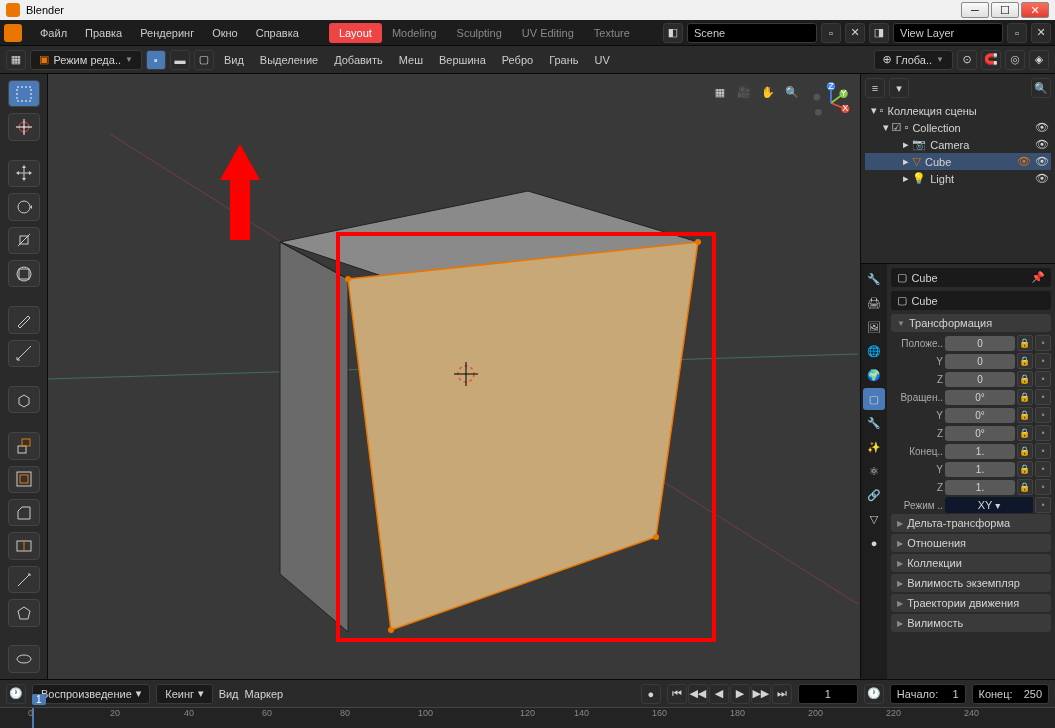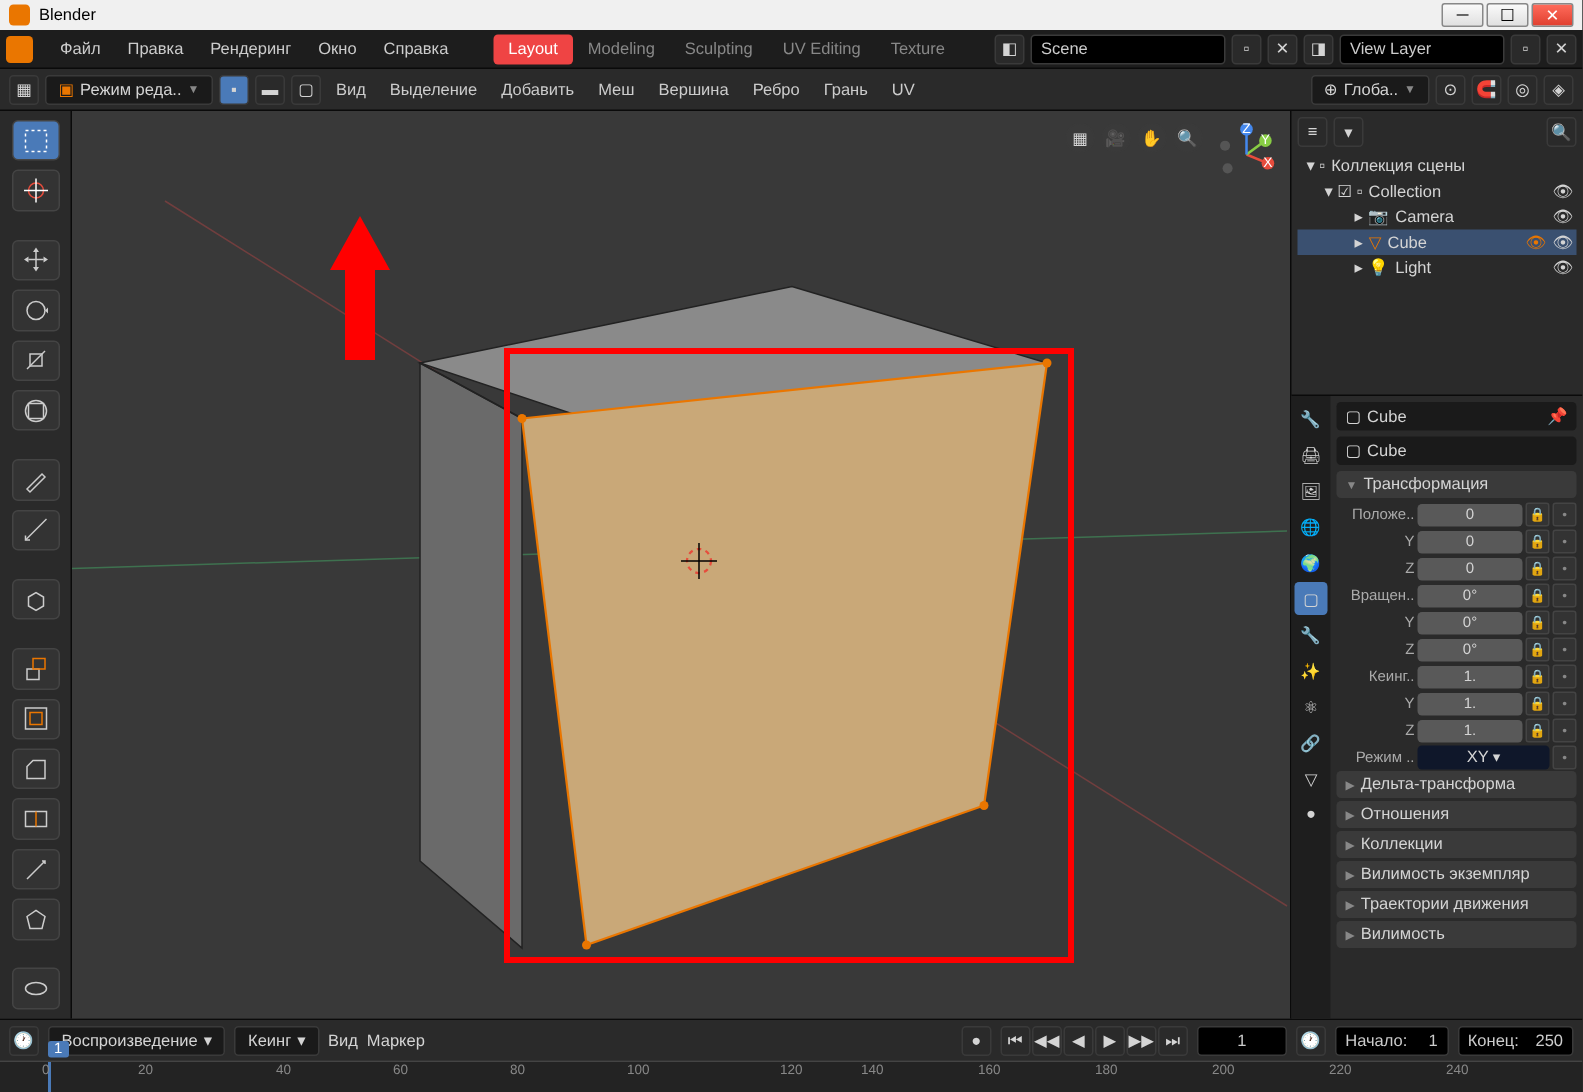--- a/index.html
+++ b/index.html
@@ -364,21 +364,21 @@
               <span class="pbtn">🔒</span>
               <span class="pbtn">•</span>
             </div>
           <div class="prop-row">
               <span class="plbl">Z</span>
               <span class="pval axis">0°</span>
               <span class="pbtn">🔒</span>
               <span class="pbtn">•</span>
             </div>
           <div class="prop-row">
-              <span class="plbl">Кеинг..</span>
+              <span class="plbl">Конец..</span>
               <span class="pval axis">1.</span>
               <span class="pbtn">🔒</span>
               <span class="pbtn">•</span>
             </div>
           <div class="prop-row">
               <span class="plbl">Y</span>
               <span class="pval axis">1.</span>
               <span class="pbtn">🔒</span>
               <span class="pbtn">•</span>
             </div>
@@ -439,21 +439,21 @@
   <div class="iconbtn">🕐</div>
   <div class="field"><span>Начало:</span>&nbsp;&nbsp;<span>1</span></div>
   <div class="field"><span>Конец:</span>&nbsp;<span>250</span></div>
 </div>
 
 <div class="timeline-ruler">
   <div class="cursor" style="left:32px">
     <div class="cursor-lbl">1</div>
   </div>
 <div class="tick" style="left: 28px;">0</div>
-    <div class="tick" style="left: 92px;">20</div>
+    <div class="tick" style="left: 110px;">20</div>
     <div class="tick" style="left: 184px;">40</div>
     <div class="tick" style="left: 262px;">60</div>
     <div class="tick" style="left: 340px;">80</div>
     <div class="tick" style="left: 418px;">100</div>
     <div class="tick" style="left: 520px;">120</div>
     <div class="tick" style="left: 574px;">140</div>
     <div class="tick" style="left: 652px;">160</div>
     <div class="tick" style="left: 730px; text-align: center;">180</div>
     <div class="tick" style="left: 808px;">200</div>
     <div class="tick" style="left: 886px;">220</div>

